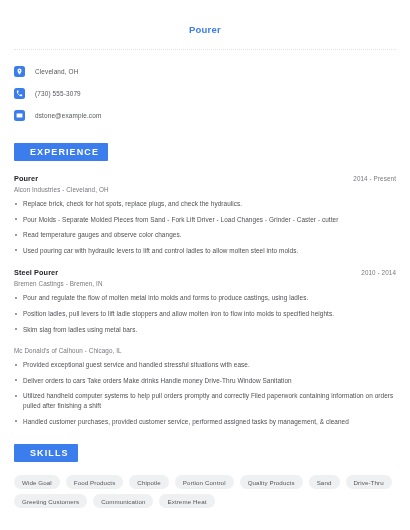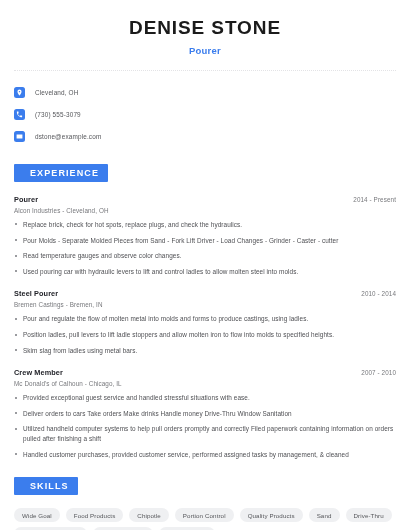--- a/index.html
+++ b/index.html
@@ -157,21 +157,20 @@
     letter-spacing: 0.1px;
     white-space: nowrap;
   }
 </style>
 </head>
 <body>
 
 <div class="page">
 
   <div class="header">
-    <div class="name">DENISE STONE</div>
     <div class="role">Pourer</div>
   </div>
 
   <div class="divider"></div>
 
   <div class="contact">
 
     <div class="contact-row">
       <span class="ico">
         <svg width="7" height="7" viewBox="0 0 24 24" fill="#ffffff" aria-hidden="true">
@@ -225,24 +224,20 @@
       </div>
       <div class="job-meta">Bremen Castings  -  Bremen, IN</div>
       <ul class="bullets">
         <li>Pour and regulate the flow of molten metal into molds and forms to produce castings, using ladles.</li>
         <li>Position ladles, pull levers to lift ladle stoppers and allow molten iron to flow into molds to specified heights.</li>
         <li>Skim slag from ladles using metal bars.</li>
       </ul>
     </div>
 
     <div class="job">
-      <div class="job-head">
-        <span class="job-title">Crew Member</span>
-        <span class="job-dates">2007 - 2010</span>
-      </div>
       <div class="job-meta">Mc Donald's of Calhoun  -  Chicago, IL</div>
       <ul class="bullets">
         <li>Provided exceptional guest service and handled stressful situations with ease.</li>
         <li>Deliver orders to cars Take orders Make drinks Handle money Drive-Thru Window Sanitation</li>
         <li>Utilized handheld computer systems to help pull orders promptly and correctly Filed paperwork containing information on orders pulled after finishing a shift</li>
         <li>Handled customer purchases, provided customer service, performed assigned tasks by management, &amp; cleaned</li>
       </ul>
     </div>
   </div>
 

